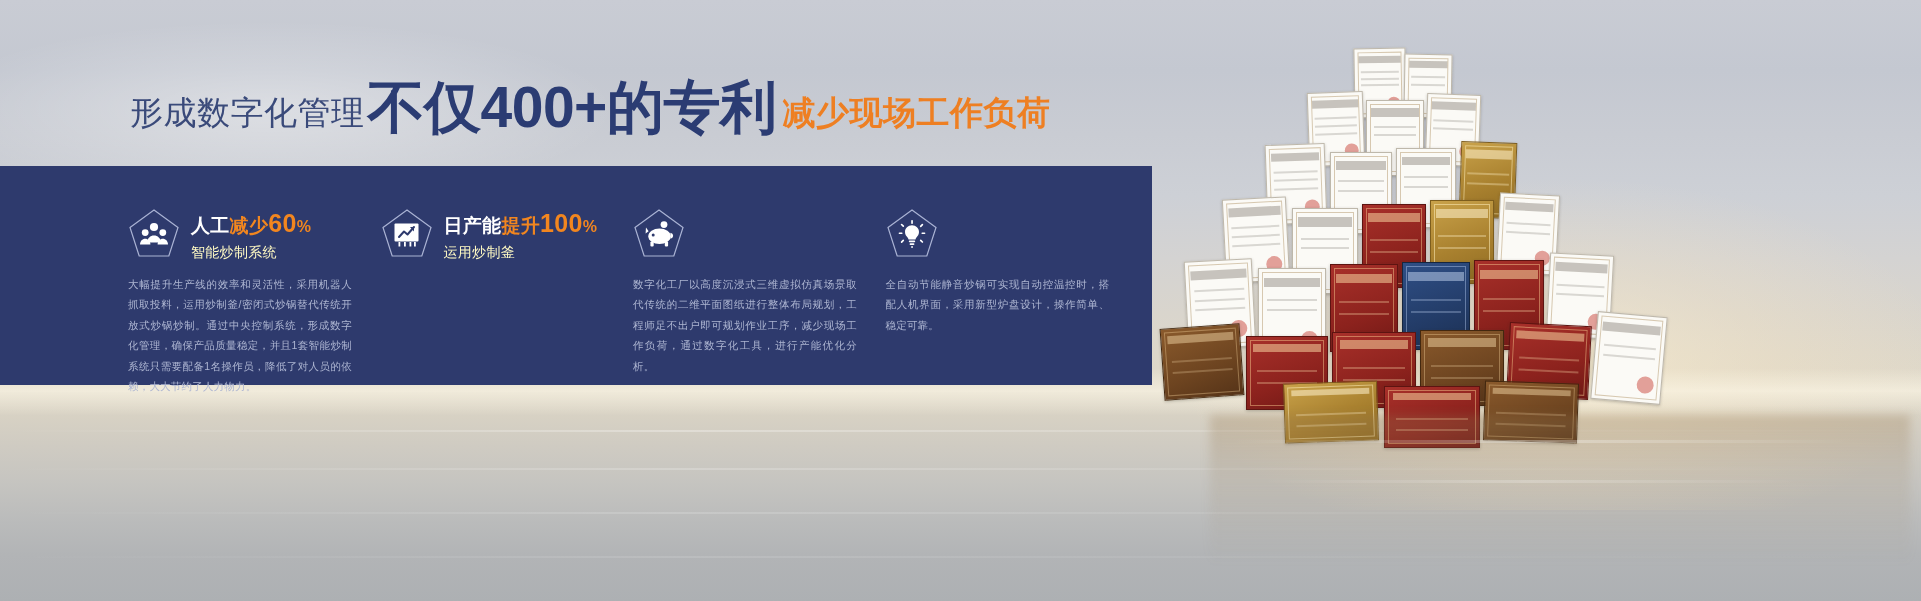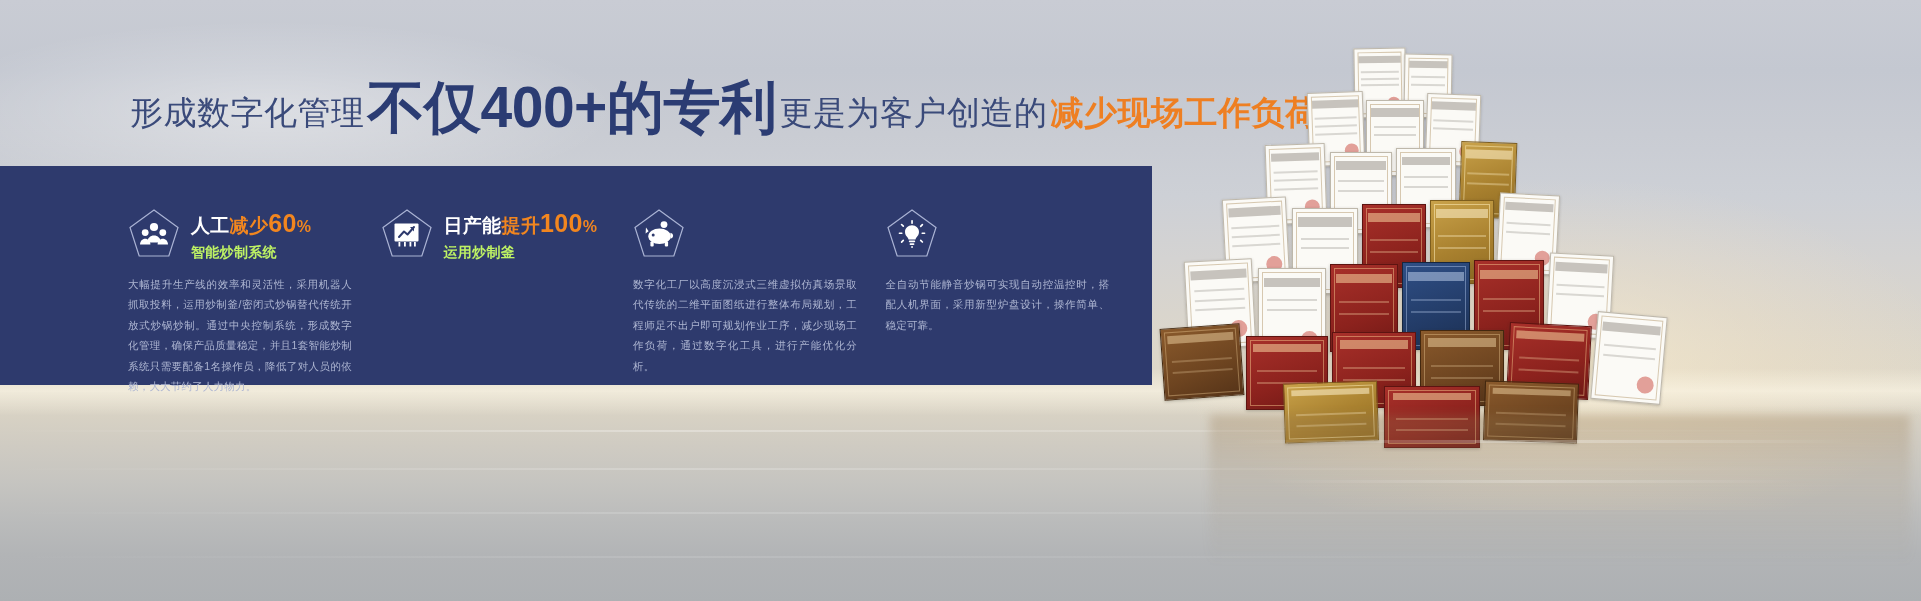--- a/index.html
+++ b/index.html
@@ -85,21 +85,21 @@
 
   .f-titles { padding-top:1px; }
   .f-title {
     font-size:19px; font-weight:700; color:#ffffff;
     line-height:1.12; white-space:nowrap; letter-spacing:.3px;
   }
   .f-title .num { color:#f2861f; font-size:25px; font-weight:700; }
   .f-title .hl  { color:#f2861f; }
   .f-title .pct { color:#f2861f; font-size:16px; font-weight:700; }
   .f-sub {
-    font-size:14px; color:#bef264; font-weight:700;
+    font-size:14px; color:#fef9c3; font-weight:400;
     margin-top:7px; white-space:nowrap; letter-spacing:.3px;
   }
   .f-body {
     margin-top:30px; font-size:10.5px; line-height:1.95;
     color:#aeb6d2; text-align:justify; width:224px;
     letter-spacing:.2px;
   }
 
   
   #certs { position:absolute; left:1180px; top:48px; width:741px; height:553px; }
@@ -162,21 +162,20 @@
   <div class="horizon-haze"></div>
   <div class="water-streak" style="top:430px"></div>
   <div class="water-streak" style="top:468px;opacity:.7"></div>
   <div class="water-streak" style="top:512px;opacity:.55"></div>
   <div class="water-streak" style="top:556px;opacity:.4"></div>
 </div>
 
 <div id="headline">
   <span class="h-reg">形成数字化管理</span>
   <span class="h-big">不仅400+的专利</span>
-  <span class="h-reg">更是为客户创造的</span>
   <span class="h-orange">减少现场工作负荷</span>
 </div>
 
 <div id="panel">
   <div id="panel-inner">
 
     <div class="feature">
       <div class="f-head">
         <div class="icon-wrap">
           <svg class="pent" width="52" height="52" viewBox="0 0 52 52">

